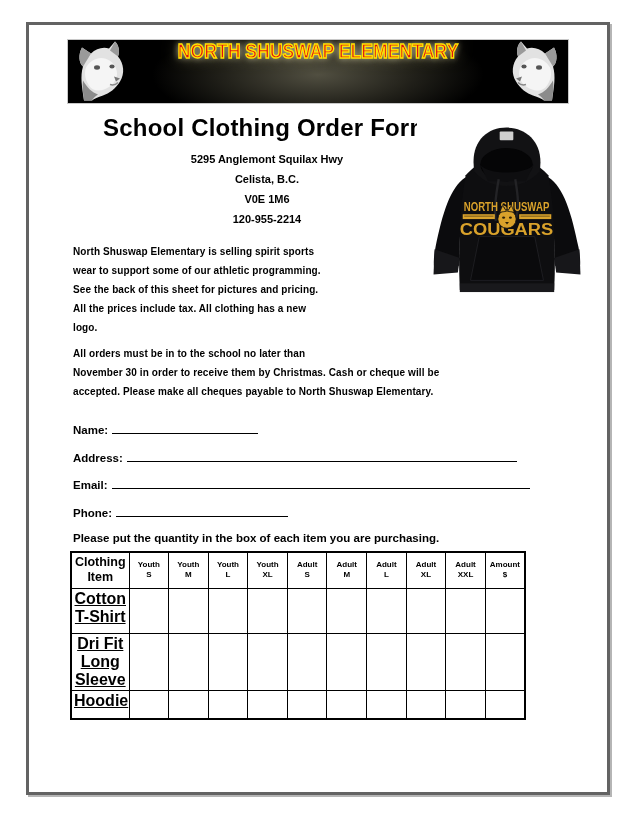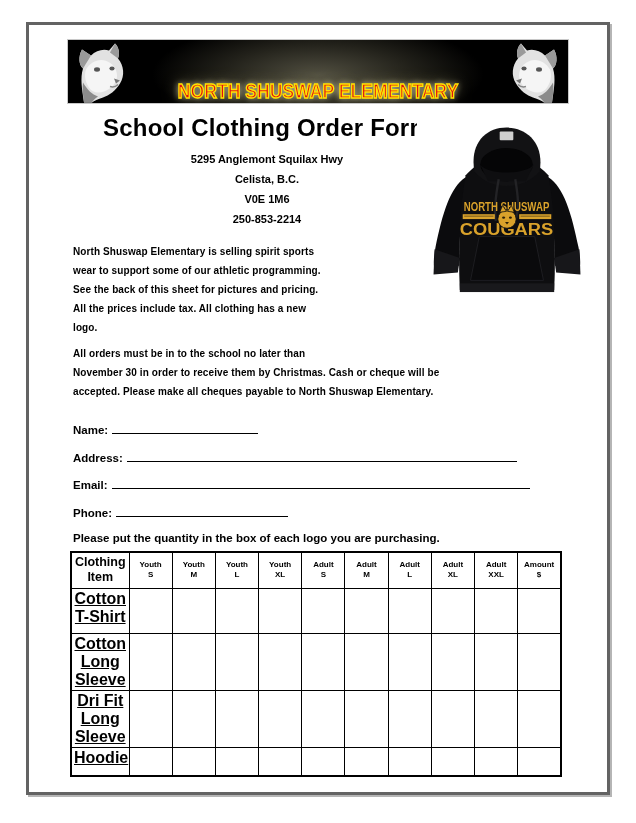--- a/index.html
+++ b/index.html
@@ -18,21 +18,21 @@
     box-shadow: 2px 2px 0 #b5b5b5;
     padding-top: 14px;
     font-weight: bold; color: #000;
   }
   
   .banner {
     width: 502px; height: 65px; margin: 0 auto;
     background: #000;
     background-image: radial-gradient(ellipse 46% 120% at 50% 55%, #514f41 0%, #23221b 40%, #000 72%);
     border: 1px solid #c8c8c8;
-    display: flex; align-items: flex-end; justify-content: space-between;
+    display: flex; align-items: flex-start; justify-content: space-between;
     overflow: hidden;
   }
   .cougar { width: 54px; height: 61px; flex: 0 0 auto; margin: 0 6px; }
   .cougar.flip { transform: scaleX(-1); }
   .banner-title {
     flex: 1; text-align: center;
     font-size: 20px; letter-spacing: 0px; white-space: nowrap;
     transform: scaleX(0.88);
     -webkit-text-stroke: 1.4px #ffe400;
     text-shadow: 0 0 7px rgba(255,250,210,0.95), 0 0 16px rgba(255,245,170,0.55);
@@ -58,21 +58,21 @@
   .fields { margin-top: 21px; }
   .field-row { margin-bottom: 12.5px; font-size: 11.5px; line-height: 14px; white-space: nowrap; }
   .fill-line { display: inline-block; border-bottom: 1px solid #000; height: 12px; margin-left: 4px; }
   .line-name { width: 146px; }
   .line-address { width: 390px; }
   .line-email { width: 418px; }
   .line-phone { width: 172px; }
   .instruction { margin-top: 1px; font-size: 11.5px; }
   
   table.order { border-collapse: collapse; table-layout: fixed;
-    width: 492px; margin-top: 7px; margin-left: -3px; }
+    width: 456px; margin-top: 7px; margin-left: -3px; }
   table.order th, table.order td { border: 1px solid #000; padding: 1px 2px; text-align: center; }
   table.order { border: 2px solid #000; }
   th.col-item { width: 58px; font-size: 12.5px; line-height: 15px; }
   th.col-size { font-size: 8px; line-height: 10px; vertical-align: middle; font-weight: bold; }
   tr.r-head { height: 36px; }
   tr.r-tshirt { height: 45px; }
   tr.r-cls, tr.r-dfls { height: 57px; }
   tr.r-hoodie { height: 29px; }
   td.item-cell { font-size: 16px; line-height: 18px; vertical-align: top; padding-top: 2px; text-decoration: underline; }
   td.qty-cell, td.amt-cell { vertical-align: top; }
@@ -148,21 +148,21 @@
     </svg>
   </div>
 
   <div class="content">
 
     <div class="doc-title">School Clothing Order Form</div>
     <div class="address">
       <div>5295 Anglemont Squilax Hwy</div>
       <div>Celista, B.C.</div>
       <div>V0E 1M6</div>
-      <div>250-853-2214</div>
+      <div>120-955-2214</div>
     </div>
 
     <div class="para para1">North Shuswap Elementary is selling spirit sports
 wear to support some of our athletic programming.
 See the back of this sheet for pictures and pricing.
 All the prices include tax. All clothing has a new
 logo.</div>
     <div class="para para2">All orders must be in to the school no later than
 November 30 in order to receive them by Christmas. Cash or cheque will be
 accepted.  Please make all cheques payable to North Shuswap Elementary.</div>
@@ -175,21 +175,21 @@
         <span>Address:</span><span class="fill-line line-address"></span>
       </div>
       <div class="field-row">
         <span>Email:</span><span class="fill-line line-email"></span>
       </div>
       <div class="field-row">
         <span>Phone:</span><span class="fill-line line-phone"></span>
       </div>
     </div>
 
-    <div class="instruction">Please put the quantity in the box of each logo you are purchasing.</div>
+    <div class="instruction">Please put the quantity in the box of each item you are purchasing.</div>
 
     <table class="order">
       <tbody>
           <tr class="r-head">
         <th class="col-item">
           <span class="blk">Clothing</span>
           <span class="blk">Item</span>
         </th>
         <th class="col-size">
           <span class="blk">Youth</span>
@@ -240,33 +240,20 @@
         <td class="qty-cell"></td>
         <td class="qty-cell"></td>
         <td class="qty-cell"></td>
         <td class="qty-cell"></td>
         <td class="qty-cell"></td>
         <td class="qty-cell"></td>
         <td class="qty-cell"></td>
         <td class="amt-cell"></td>
       </tr>
 
-      <tr class="r-cls">
-        <td class="item-cell">Cotton Long Sleeve</td>
-        <td class="qty-cell"></td>
-        <td class="qty-cell"></td>
-        <td class="qty-cell"></td>
-        <td class="qty-cell"></td>
-        <td class="qty-cell"></td>
-        <td class="qty-cell"></td>
-        <td class="qty-cell"></td>
-        <td class="qty-cell"></td>
-        <td class="qty-cell"></td>
-        <td class="amt-cell"></td>
-      </tr>
 
       <tr class="r-dfls">
         <td class="item-cell">Dri Fit Long Sleeve</td>
         <td class="qty-cell"></td>
         <td class="qty-cell"></td>
         <td class="qty-cell"></td>
         <td class="qty-cell"></td>
         <td class="qty-cell"></td>
         <td class="qty-cell"></td>
         <td class="qty-cell"></td>

